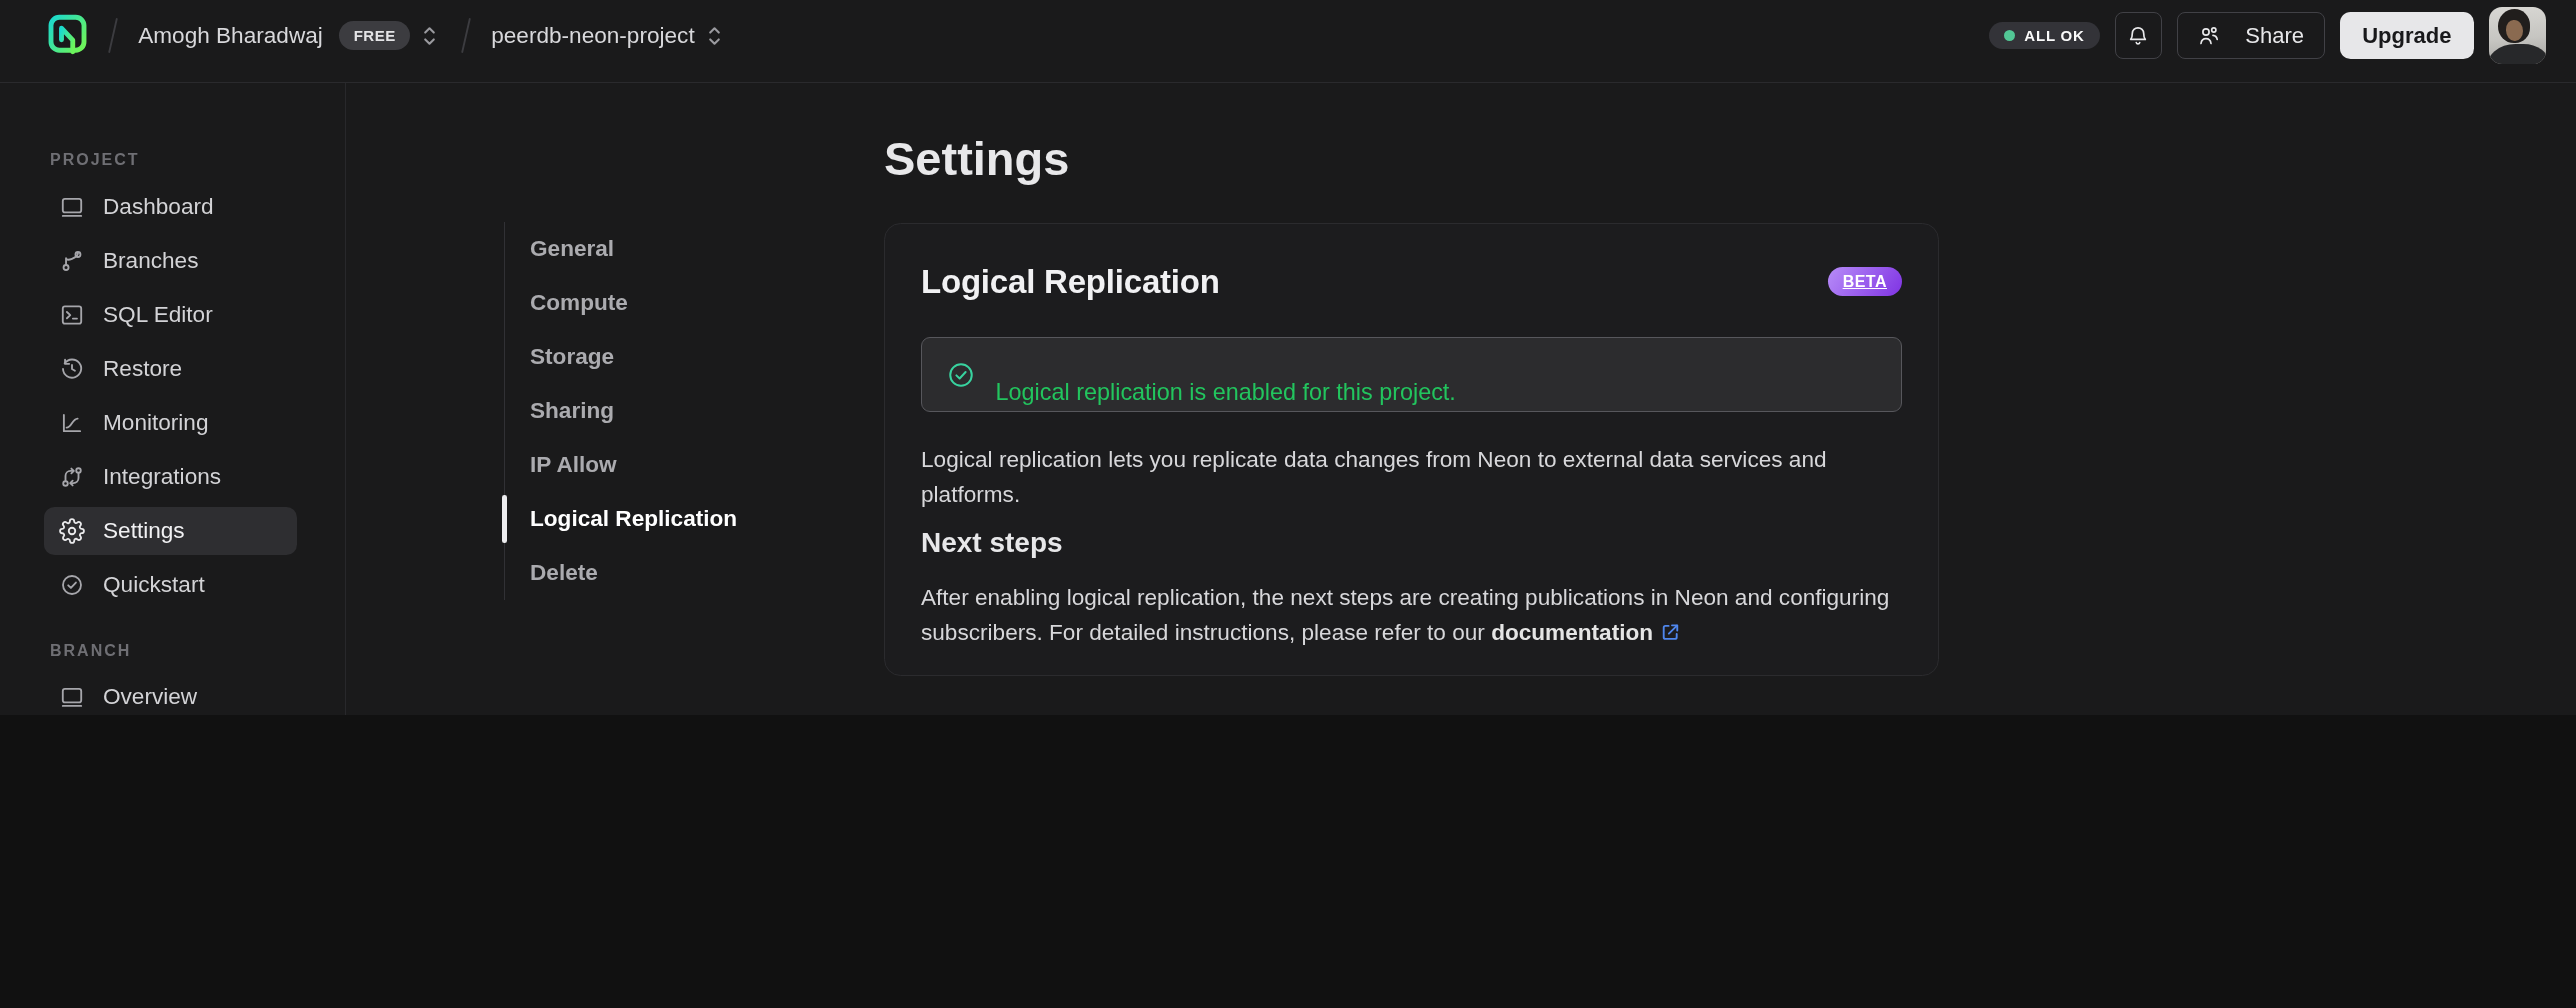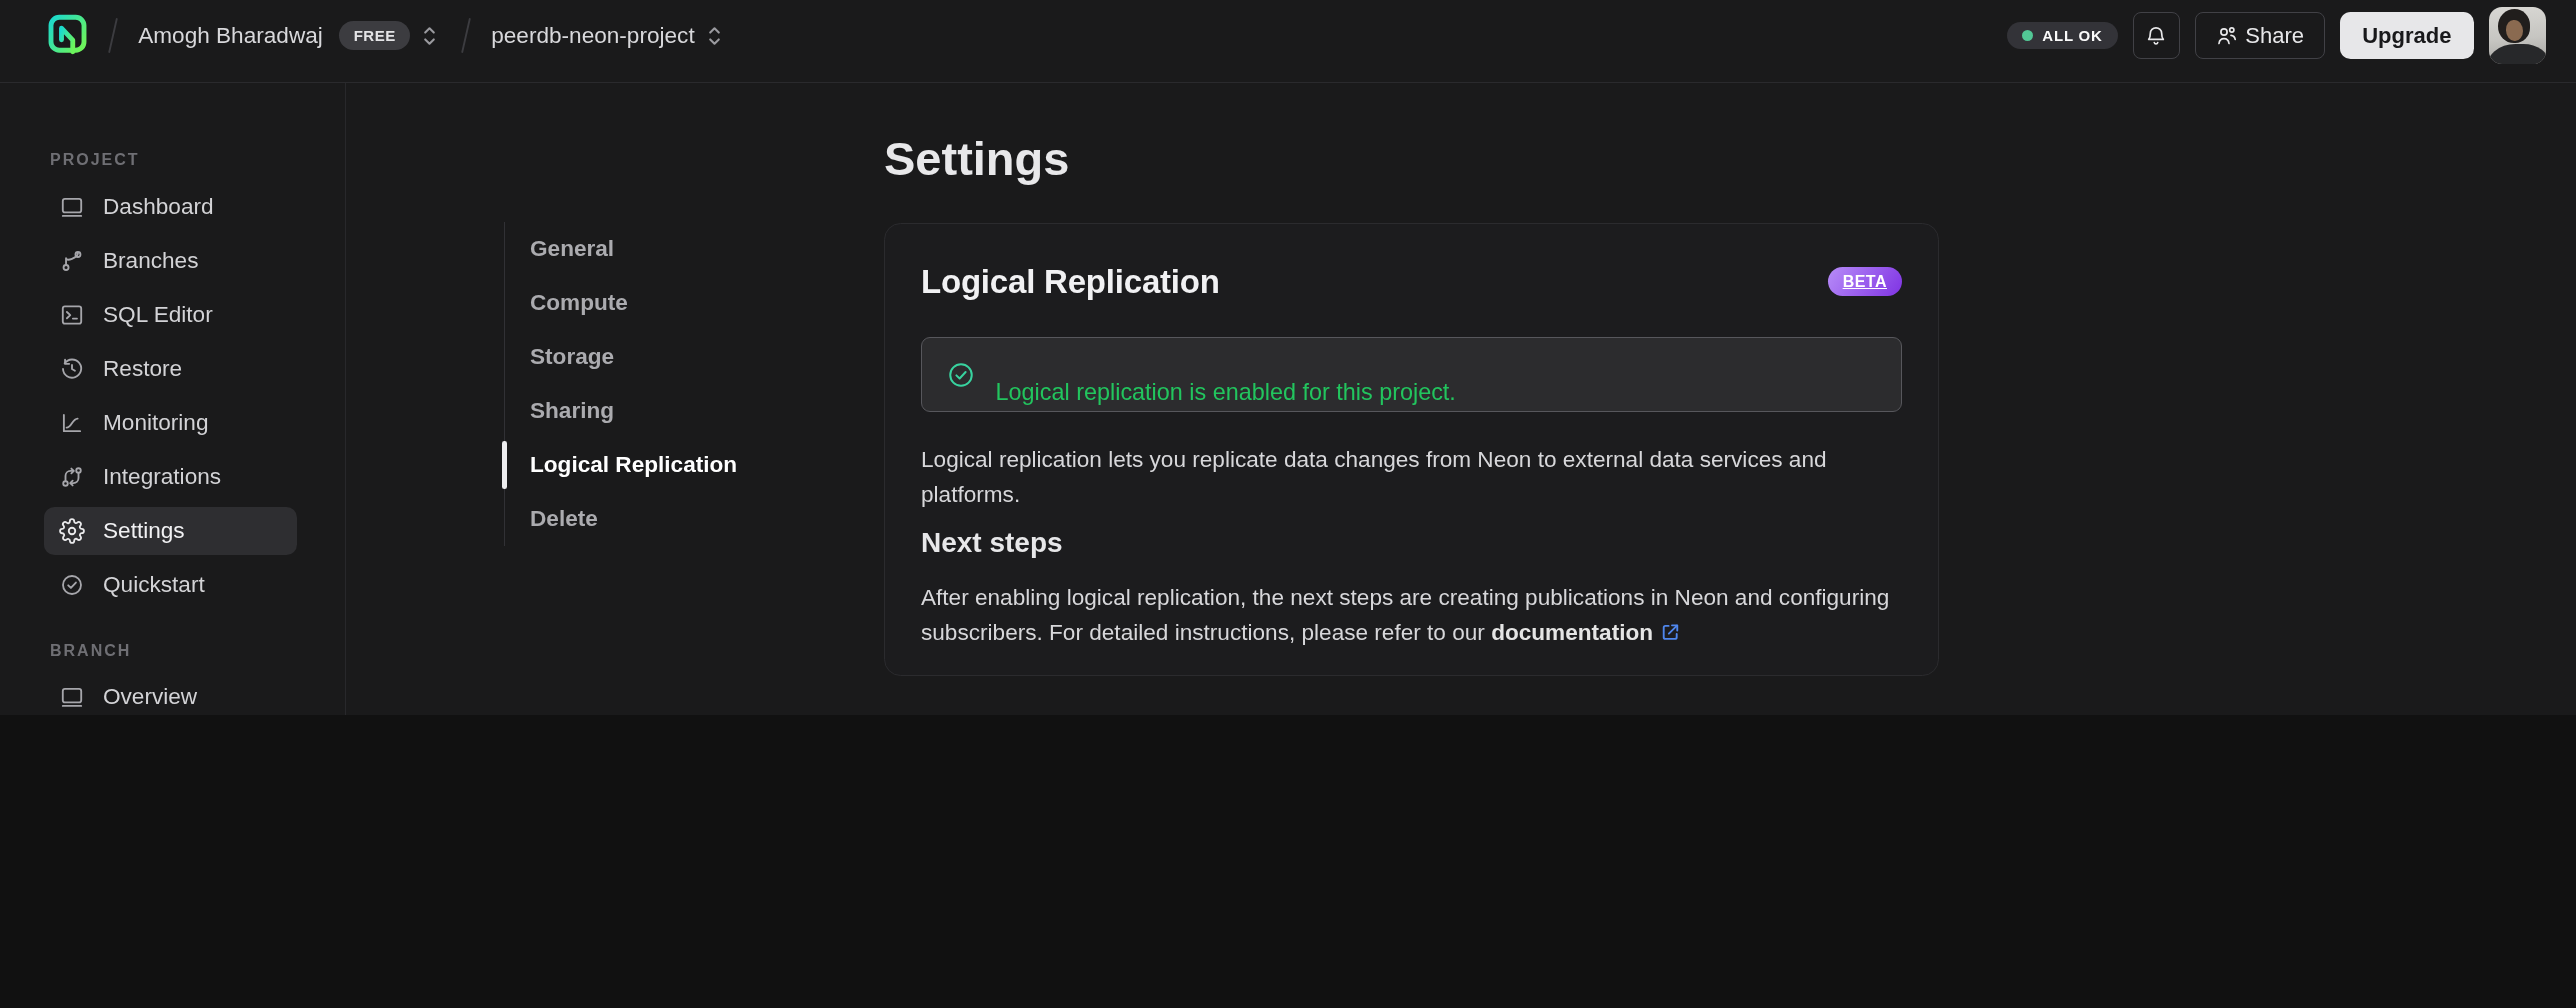--- a/index.html
+++ b/index.html
@@ -28,21 +28,21 @@
 
   .topbar-right { margin-left:auto; display:flex; align-items:center; gap:15px; }
   .status-pill {
     height:27px; padding:0 15px; border-radius:754px; background:#333338;
     display:flex; align-items:center; gap:9px; cursor:pointer;
   }
   .status-dot { width:11.3px; height:11.3px; border-radius:50%; background:#52c795; }
   .status-pill span { font-size:15px; font-weight:700; letter-spacing:0.8px; color:#fafafa; }
   .iconbtn {
     height:47px; border:1.5px solid #414146; border-radius:8px; background:transparent;
-    display:flex; align-items:center; justify-content:center; gap:6px;
+    display:flex; align-items:center; justify-content:center; gap:24px;
     color:#e8e8ea; cursor:pointer;
   }
   .btn-bell { width:47px; }
   .btn-share { padding:0 19.6px; font-size:22px; font-weight:500; }
   .btn-upgrade {
     height:47px; padding:0 22.6px; border:none; border-radius:10.6px;
     background:#e7e7e9; color:#19191b; font-size:22px; font-weight:600;
     display:flex; align-items:center; cursor:pointer;
   }
   .avatar {
@@ -298,20 +298,21 @@
         </div>
           </li>
       </ul>
     </nav>
 
     <div class="subnav">
       <div class="subnav-item">General</div>
       <div class="subnav-item">Compute</div>
       <div class="subnav-item">Storage</div>
       <div class="subnav-item">Sharing</div>
+      <div class="subnav-item">IP Allow</div>
       <div class="subnav-item active">Logical Replication</div>
       <div class="subnav-item">Delete</div>
     </div>
   </div>
 
   <main class="main">
     <h1 class="page-title">Settings</h1>
 
     <section class="card">
       <div class="card-head">

